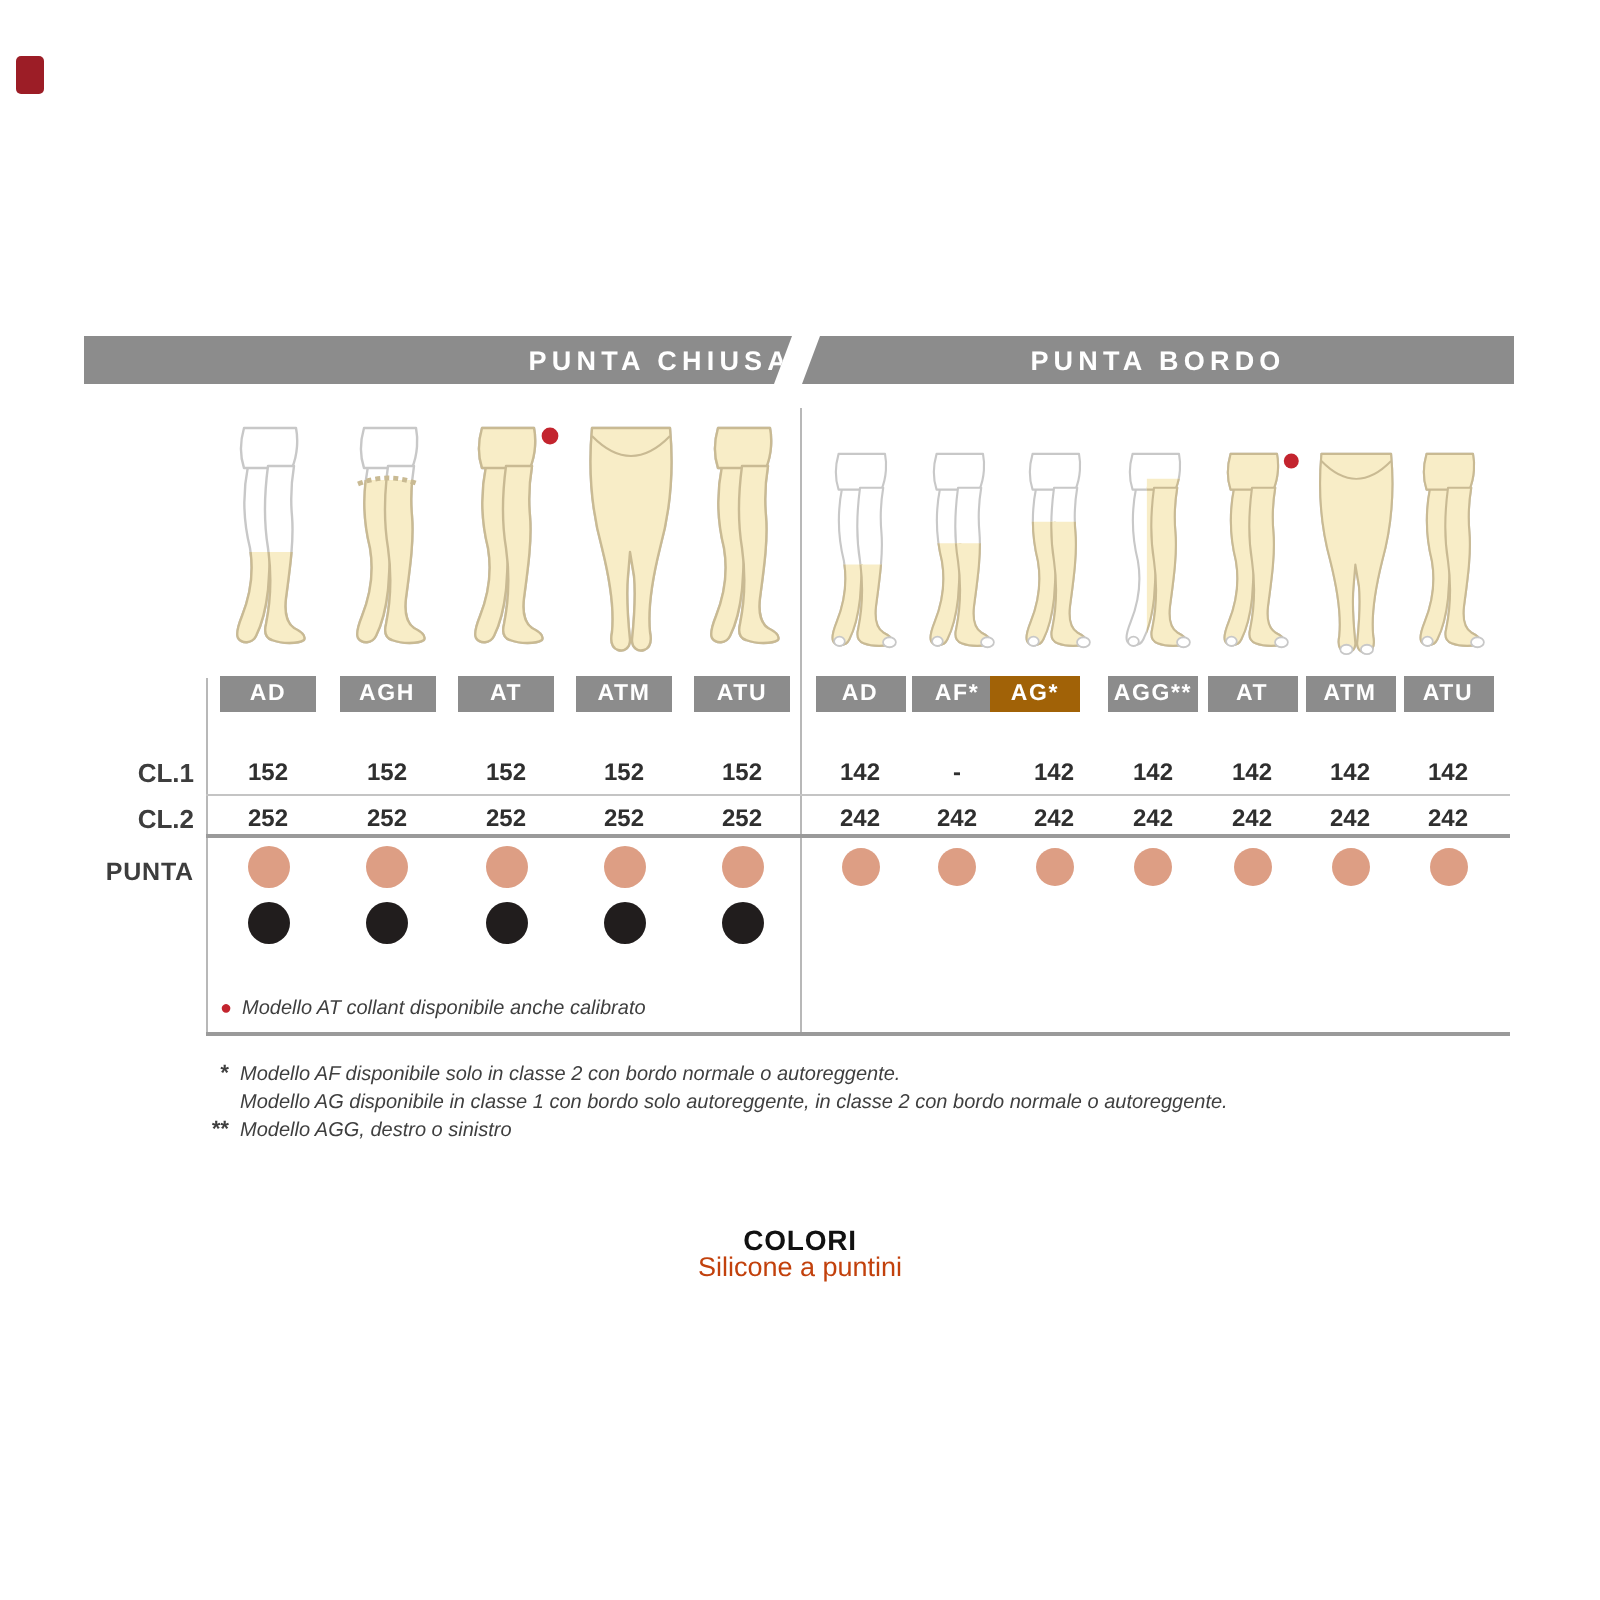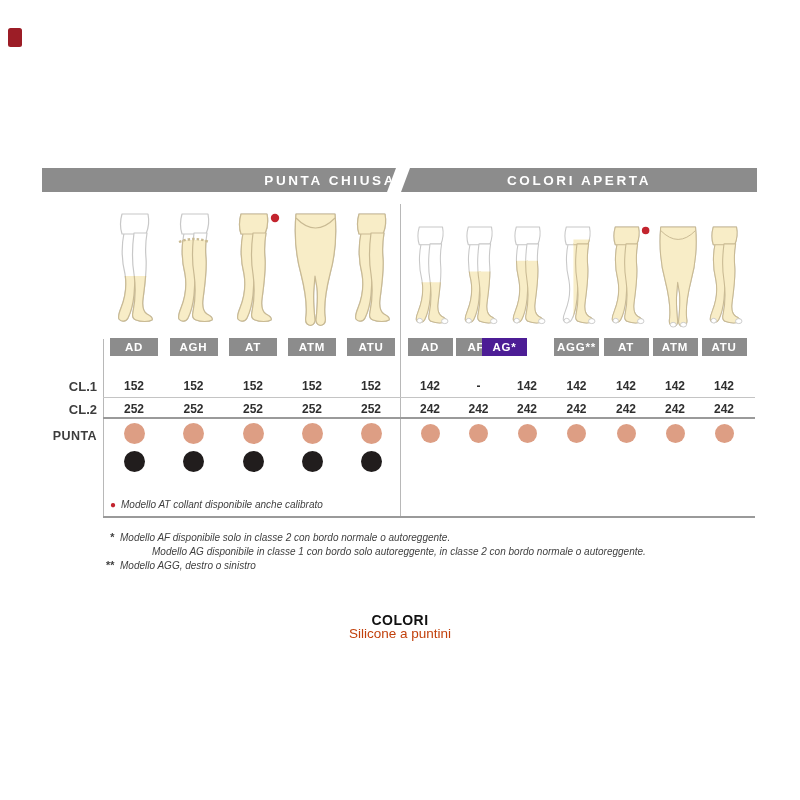--- a/index.html
+++ b/index.html
@@ -26,38 +26,38 @@
   .bordo-title{left:0;right:0;text-align:center;top:612px;font-weight:bold;font-size:14px;
                letter-spacing:0.4px;color:#111;}
   .bordo-sub{left:0;right:0;text-align:center;top:626px;font-size:13.5px;color:#c2410c;}
 </style>
 </head>
 <body>
 
 <div class="abs logo-mark" style="background: rgb(156, 29, 38);"></div>
 
 <div class="abs hdr hdr-left" style="background: rgb(140, 140, 140);">PUNTA CHIUSA</div>
-<div class="abs hdr hdr-right" style="background: rgb(140, 140, 140);">COLORI APERTA</div>
+<div class="abs hdr hdr-right" style="background: rgb(140, 140, 140);">PUNTA BORDO</div>
 
 <div class="abs vline" style="left:103px;top:339px;height:178px;"></div>
 <div class="abs vline" style="left:400px;top:204px;height:313px;"></div>
 <div class="abs hline" style="top:397px;"></div>
 <div class="abs hline" style="top:417px;height:2px;background:#9a9a9a;"></div>
 <div class="abs hline" style="top:516px;height:2px;background:#9a9a9a;"></div>
 
 <div class="abs rowlabel" style="top:379px;">CL.1</div>
 <div class="abs rowlabel" style="top:402px;">CL.2</div>
 <div class="abs rowlabel" style="top:429px;font-size:12.5px;letter-spacing:0.4px;">PUNTA</div>
 
 <div class="abs tnote-bullet" style="left: 110px; top: 499px; color: rgb(195, 36, 46);">●</div>
 <div class="abs note" style="left:121px;top:498px;">Modello AT collant disponibile anche calibrato</div>
 
 <div class="abs note-marker" style="left:96px;top:531px;width:18px;">*</div>
 <div class="abs note" style="left:120px;top:531px;">Modello AF disponibile solo in classe 2 con bordo normale o autoreggente.</div>
-<div class="abs note" style="left:120px;top:545px;margin-left:32px;">Modello AG disponibile in classe 1 con bordo solo autoreggente, in classe 2 con bordo normale o autoreggente.</div>
+<div class="abs note" style="left:120px;top:545px;">Modello AG disponibile in classe 1 con bordo solo autoreggente, in classe 2 con bordo normale o autoreggente.</div>
 <div class="abs note-marker" style="left:96px;top:559px;width:18px;">**</div>
 <div class="abs note" style="left:120px;top:559px;">Modello AGG, destro o sinistro</div>
 
 <div class="abs bordo-title">COLORI</div>
 <div class="abs bordo-sub">Silicone a puntini</div>
 
 <div id="columns-root">
     <div class="abs figure" style="left: 106px; top: 212px; width: 56px; height: 124px;"><svg width="56" height="124" viewBox="0 0 56 124">
         <defs>
           <clipPath id="cv1">
@@ -209,21 +209,21 @@
         <path d="M16,2 C14,9 14,16 16,22 L40,22 C43,15 43,7 42,2 Z" fill="#ffffff" stroke="#c8c8c8" stroke-width="1.2" stroke-linejoin="round"></path>
         <path d="M28,21 C26,36 26,50 28,62 C30,76 29,90 27,100 C26,104 27,107 30,108 C35,110 43,110 46,108 C47,106 45,104 41,102 C38,100 36,95 37,87 C39,72 41,58 40,46 C39,35 40,27 41,21 Z" fill="#ffffff" stroke="#c8c8c8" stroke-width="1.2" stroke-linejoin="round"></path>
         <g clip-path="url(#cv8)">
           <path d="M18,21 C15,36 16,50 19,62 C21,74 19,86 15,96 C13,101 12,105 13,107 C15,110 20,110 22,106 C25,100 27,92 28,83 C29,69 30,55 29,45 C28,35 28,27 29,21 Z" fill="#f8edc7" stroke="#c9ba93" stroke-width="1.2" stroke-linejoin="round"></path>
           <path d="M16,2 C14,9 14,16 16,22 L40,22 C43,15 43,7 42,2 Z" fill="#f8edc7" stroke="#c9ba93" stroke-width="1.2" stroke-linejoin="round"></path>
           <path d="M28,21 C26,36 26,50 28,62 C30,76 29,90 27,100 C26,104 27,107 30,108 C35,110 43,110 46,108 C47,106 45,104 41,102 C38,100 36,95 37,87 C39,72 41,58 40,46 C39,35 40,27 41,21 Z" fill="#f8edc7" stroke="#c9ba93" stroke-width="1.2" stroke-linejoin="round"></path>
         </g>
         <ellipse cx="44.5" cy="107.5" rx="3.6" ry="2.8" fill="#fff" stroke="#c8c8c8" stroke-width="1"></ellipse>
             <ellipse cx="16.5" cy="107" rx="3" ry="2.6" fill="#fff" stroke="#c8c8c8" stroke-width="1"></ellipse>
       </svg></div>
-    <div class="abs badge" style="left: 482px; width: 45px; background: #4c1d95;">AG*</div>
+    <div class="abs badge" style="left: 495px; width: 45px; background: #a16207;">AG*</div>
     <div class="abs val" style="left: 505px; top: 379px; width: 44px;">142</div>
     <div class="abs val" style="left: 505px; top: 402px; width: 44px;">242</div>
     <div class="abs dot" style="left: 517.5px; top: 423.5px; width: 19px; height: 19px; background: rgb(221, 158, 132);"></div>
     <div class="abs figure" style="left: 551.5px; top: 225px; width: 50px; height: 111px;"><svg width="50" height="111" viewBox="0 0 56 124">
         <defs>
           <clipPath id="cv9">
             <rect x="24" y="16" width="60" height="108"></rect>
           </clipPath>
         </defs>
         <path d="M18,21 C15,36 16,50 19,62 C21,74 19,86 15,96 C13,101 12,105 13,107 C15,110 20,110 22,106 C25,100 27,92 28,83 C29,69 30,55 29,45 C28,35 28,27 29,21 Z" fill="#ffffff" stroke="#c8c8c8" stroke-width="1.2" stroke-linejoin="round"></path>

